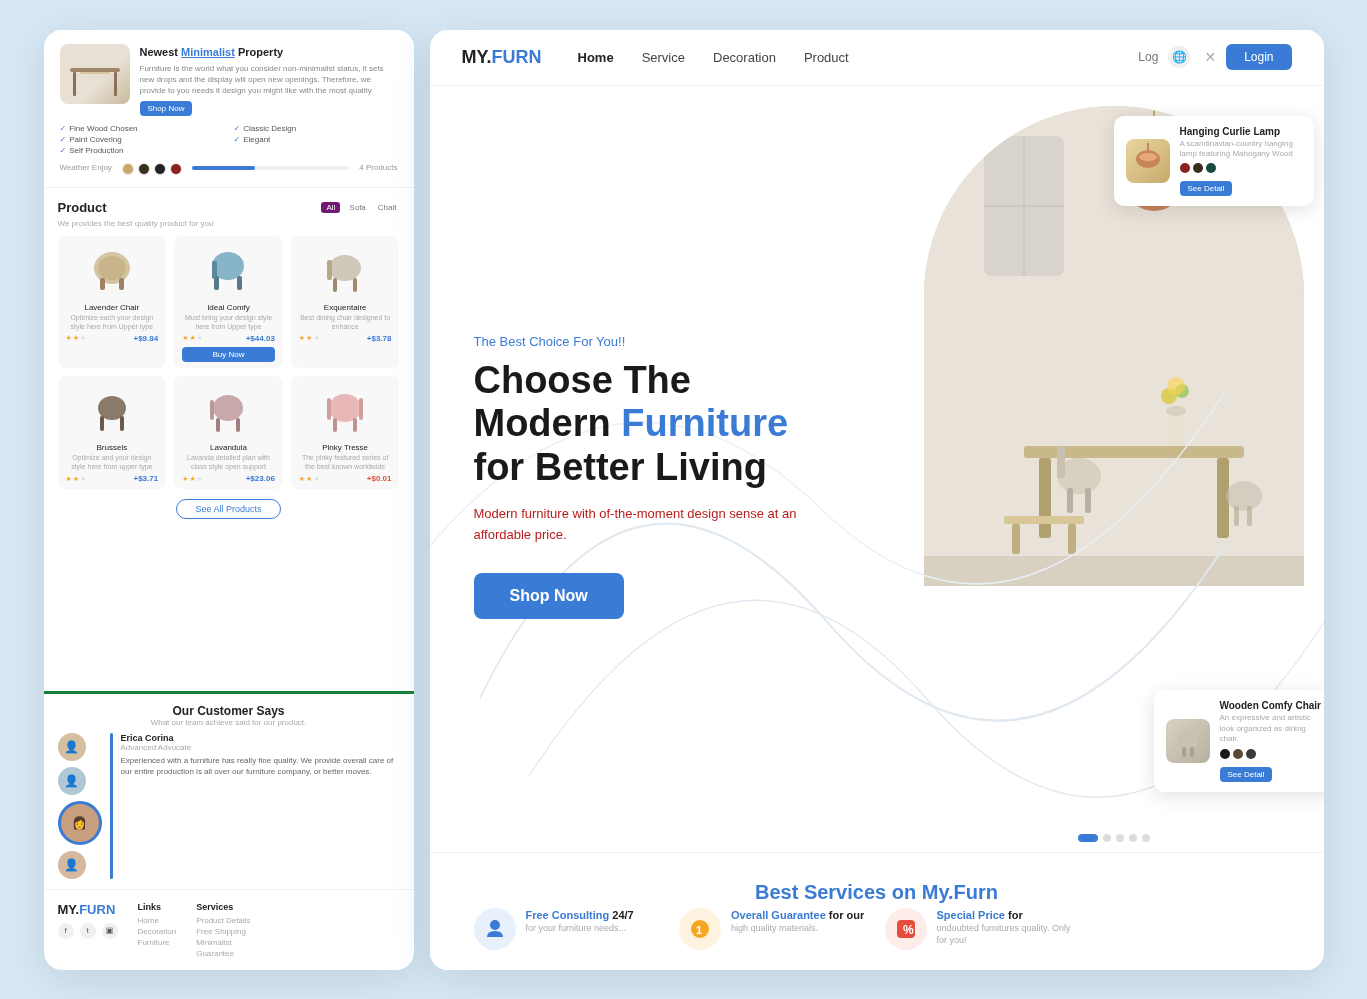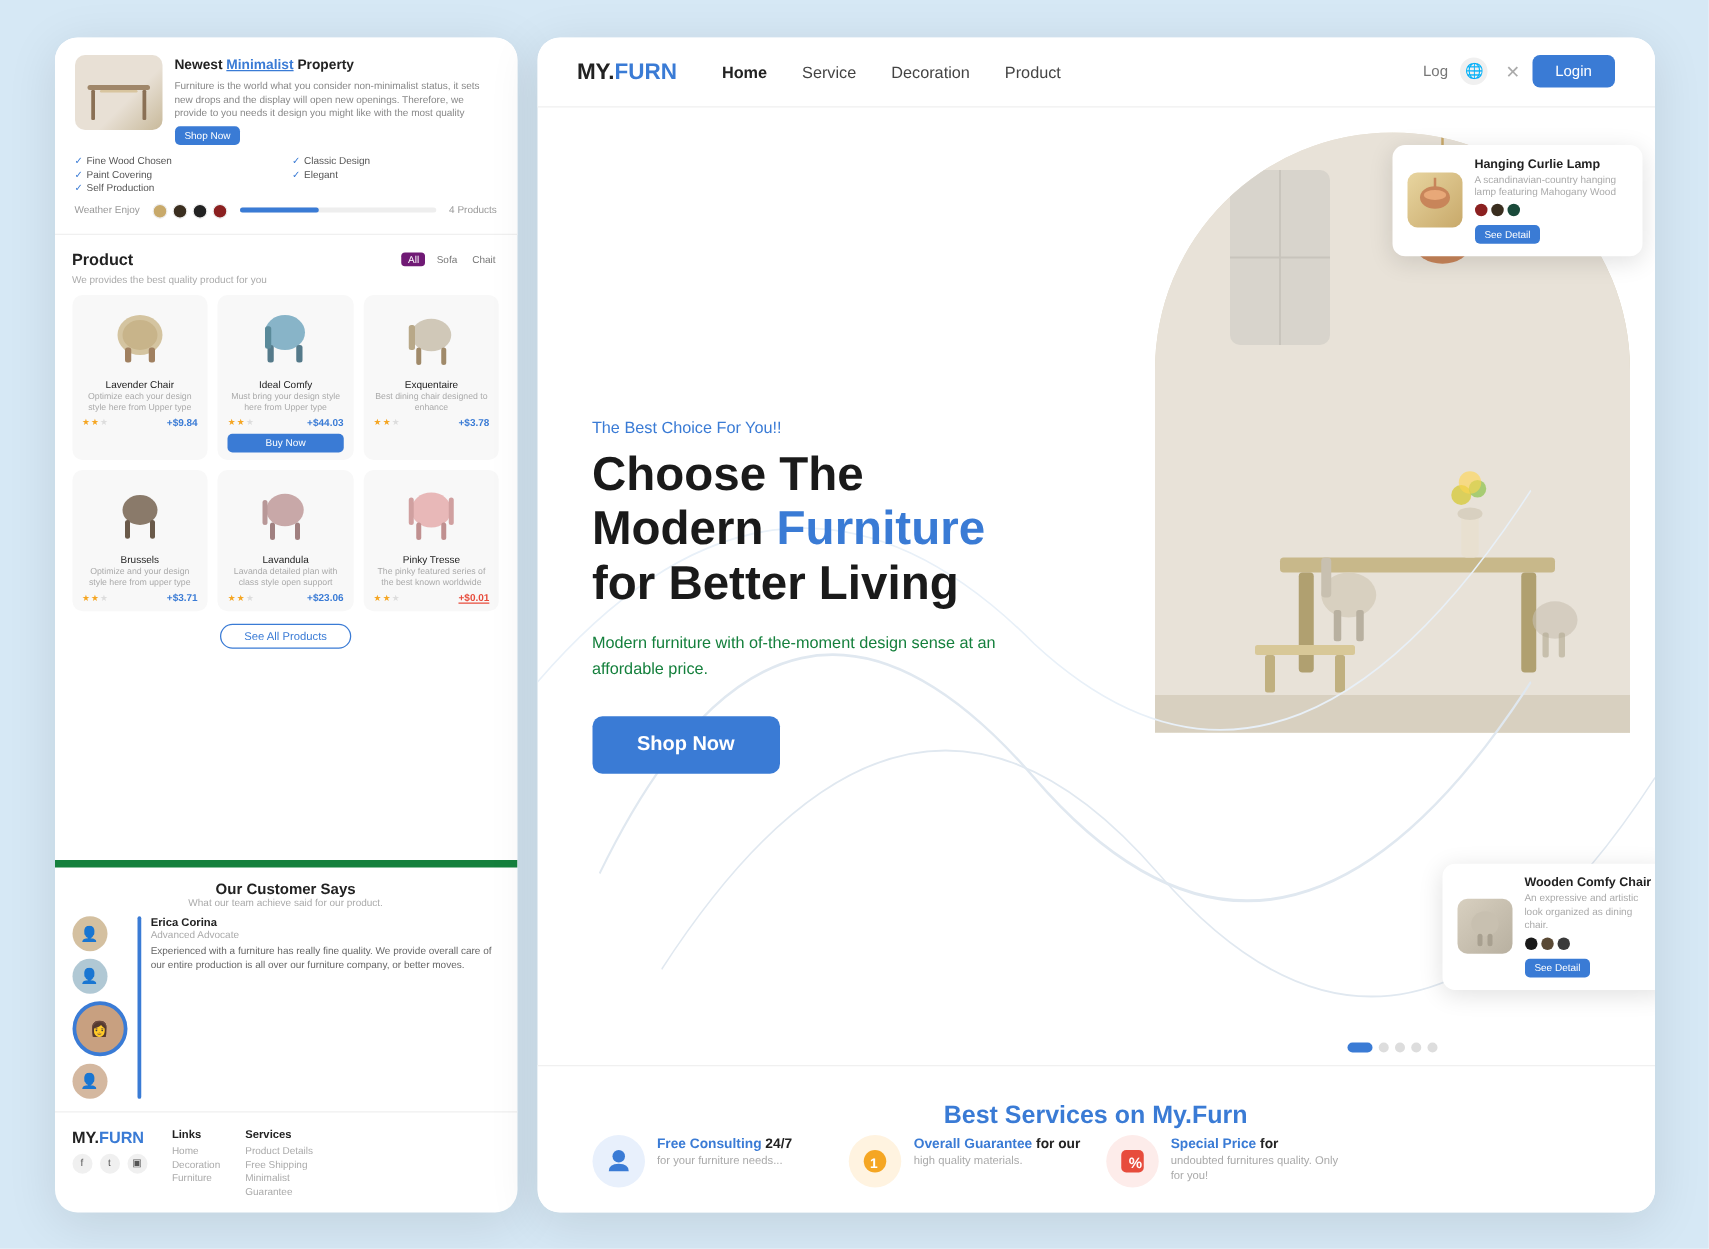--- a/index.html
+++ b/index.html
@@ -212,21 +212,21 @@
       display: flex;
       gap: 1px;
     }
     .star { color: #f5a623; font-size: 7px; }
     .star.empty { color: #ddd; }
     .product-price {
       font-size: 8px;
       font-weight: 700;
       color: #3a7bd5;
     }
-    .product-price.negative { color: #e74c3c; text-decoration: underline; }
+    .product-price.negative { color: #e74c3c; }
     .buy-now-btn {
       background: #3a7bd5;
       color: #fff;
       border: none;
       border-radius: 4px;
       padding: 3px 10px;
       font-size: 8px;
       cursor: pointer;
       margin-top: 4px;
       width: 100%;
@@ -239,21 +239,21 @@
       color: #3a7bd5;
       border-radius: 12px;
       padding: 4px 18px;
       font-size: 9px;
       cursor: pointer;
     }
 
     
     .customer-section {
       padding: 10px 14px;
-      border-top: 6px solid #15803d;
+      border-top: 3px solid #15803d;
     }
     .customer-title {
       font-size: 12px;
       font-weight: 700;
       color: #222;
       text-align: center;
     }
     .customer-subtitle {
       font-size: 8px;
       color: #aaa;
@@ -452,21 +452,21 @@
     .hero-title {
       font-size: 38px;
       font-weight: 900;
       color: #1a1a1a;
       line-height: 1.15;
       margin-bottom: 14px;
     }
     .hero-title .highlight { color: #3a7bd5; }
     .hero-desc {
       font-size: 13px;
-      color: #15803d;
+      color: #b91c1c;
       line-height: 1.6;
       max-width: 340px;
       margin-bottom: 28px;
     }
     .hero-shop-btn {
       background: #3a7bd5;
       color: #fff;
       border: none;
       border-radius: 8px;
       padding: 14px 36px;

